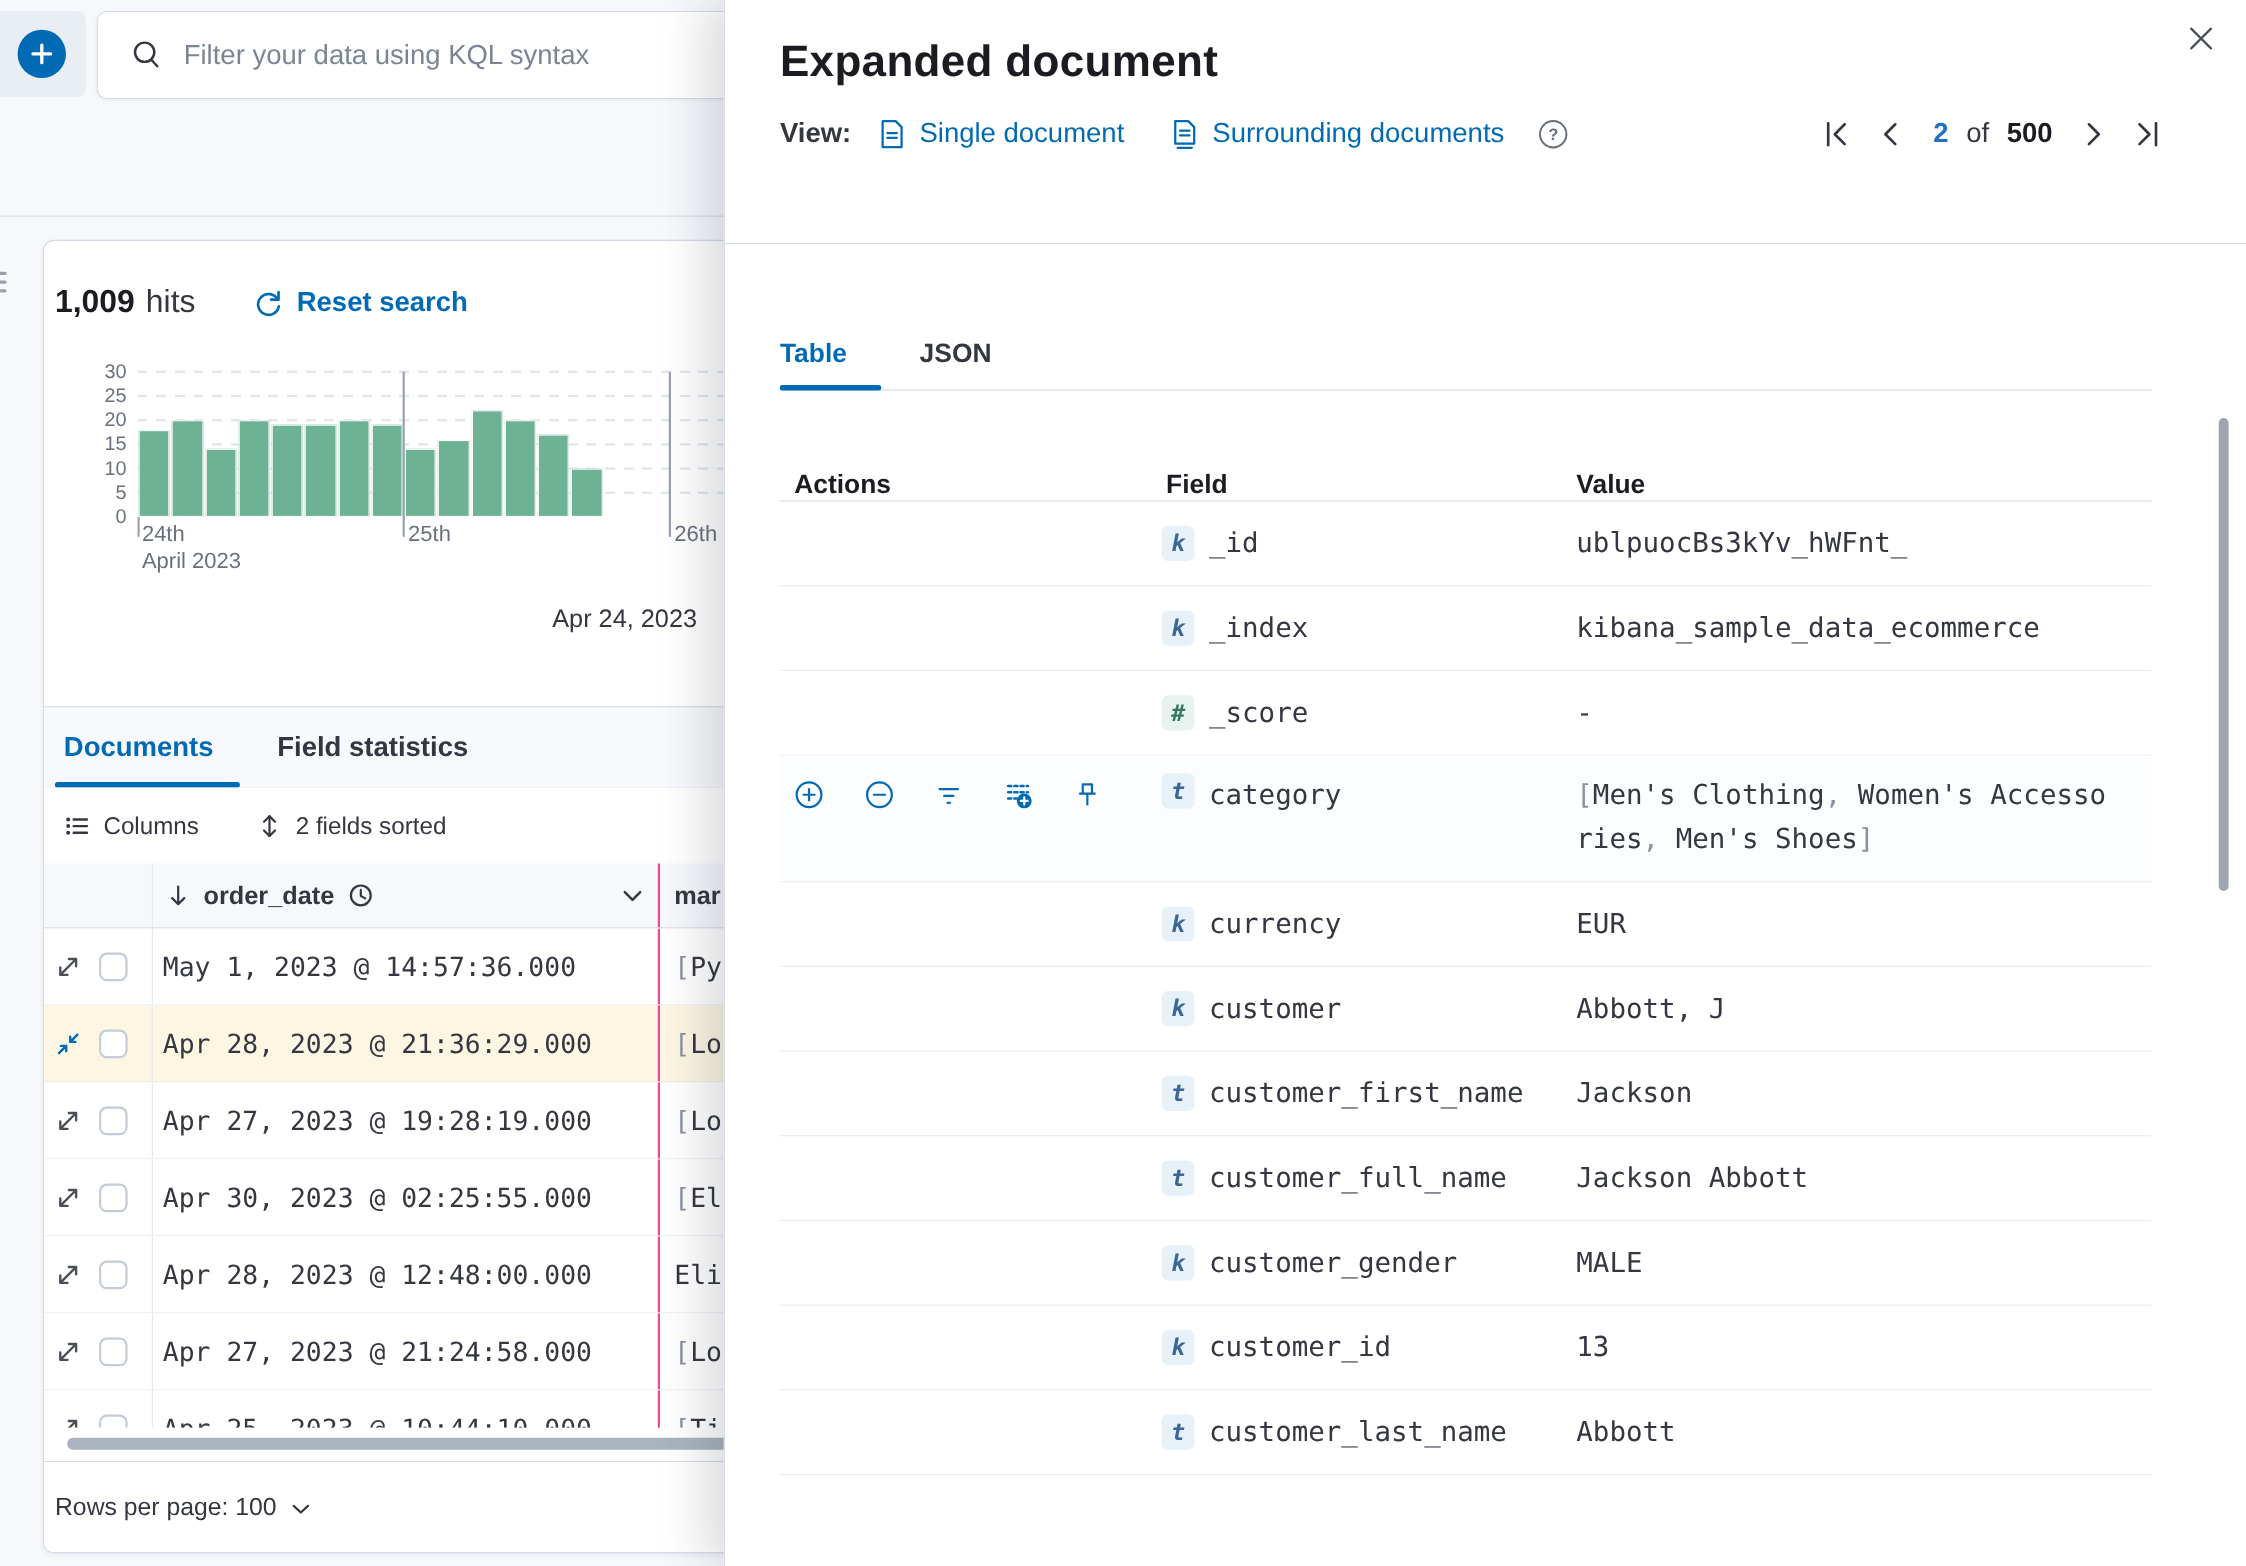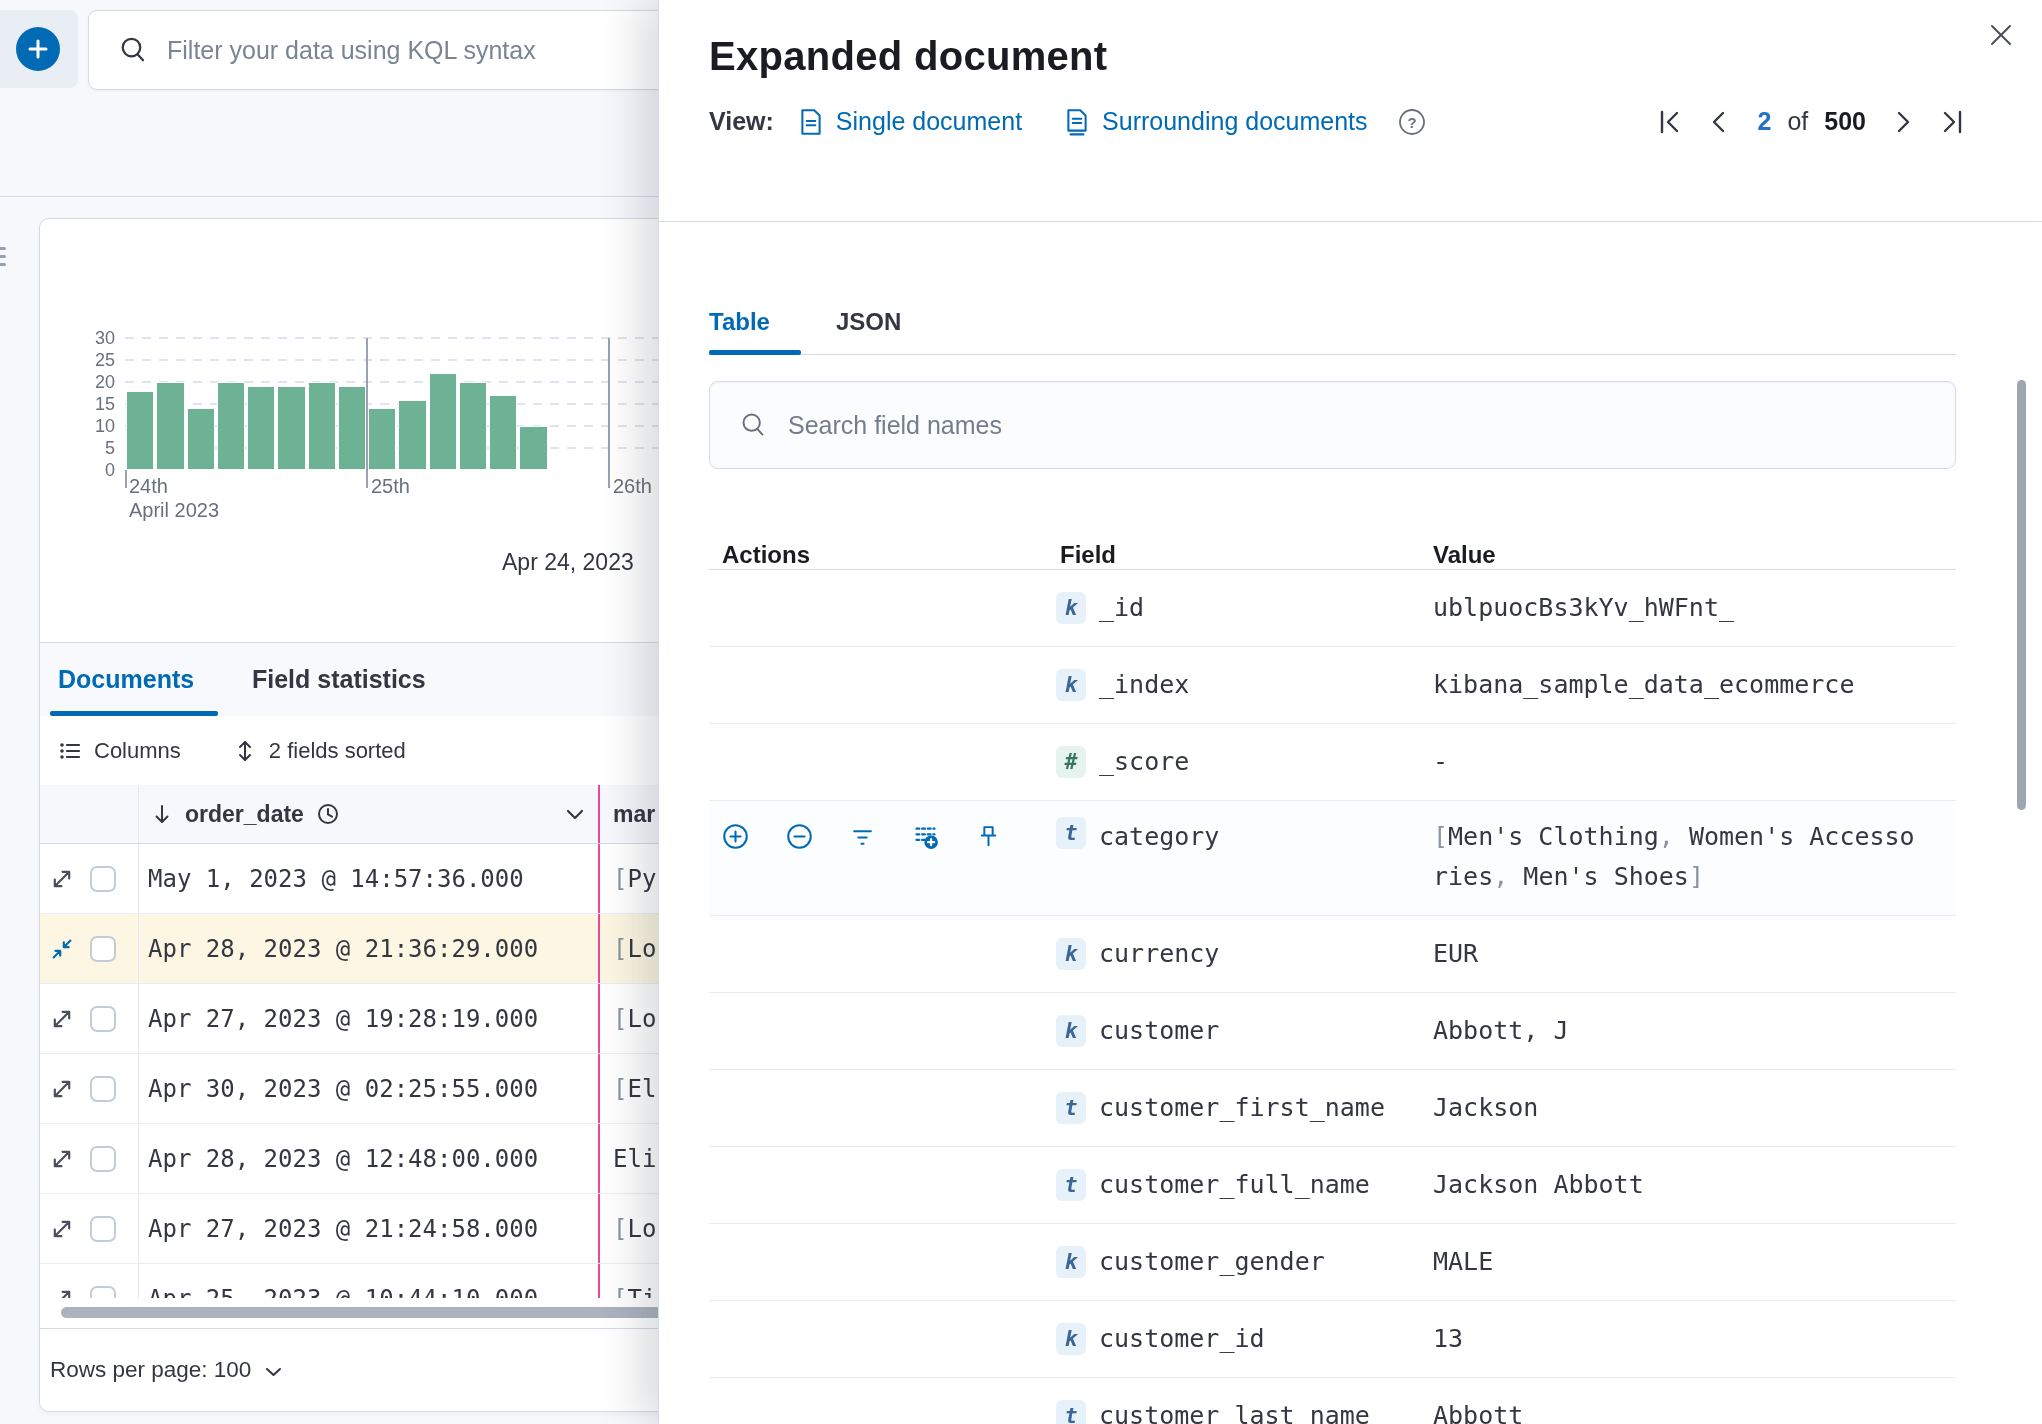--- a/index.html
+++ b/index.html
@@ -137,20 +137,31 @@
   </div>
   <div class="topdivider"></div>
   <div class="gutterfrag">
       <i></i>
       <i></i>
       <i></i>
     </div>
 
   <div class="panel">
 
+    <div class="hitsrow">
+      <span class="hitsnum">1,009</span>
+      <span class="hitsunit">hits</span>
+      <span class="reset">
+        <svg width="28" height="28" viewBox="0 0 28 28">
+          <path d="M22.5 10.2 A 9.5 9.5 0 1 0 23.5 16.5" stroke="#006bb4" stroke-width="2.4" fill="none" stroke-linecap="round"></path>
+          <path d="M23.2 3.6 V10.4 H16.4" stroke="#006bb4" stroke-width="2.4" fill="none" stroke-linecap="round" stroke-linejoin="round"></path>
+        </svg>
+        <span class="lbl">Reset search</span>
+      </span>
+    </div>
 
     <div class="chart">
       <div class="plot">
         <div>
             <div class="gl" style="top: 109px;"></div>
             <div class="gl" style="top: 87px;"></div>
             <div class="gl" style="top: 65px;"></div>
             <div class="gl" style="top: 43px;"></div>
             <div class="gl" style="top: 21px;"></div>
             <div class="gl" style="top: -1px;"></div>
@@ -423,27 +434,20 @@
       </div>
     </div>
 
     <div class="fbody">
       <div class="ftabs">
         <span class="ftab active" style="left:0;">Table</span>
         <span class="ftab idle" style="left:127px;">JSON</span>
         <div class="ftab-underline"></div>
       </div>
 
-      <div class="fsearch">
-        <svg width="28" height="28" viewBox="0 0 24 24">
-          <circle cx="10" cy="10" r="7" stroke="#69707d" stroke-width="1.7" fill="none"></circle>
-          <path d="M15.2 15.8l4 4.4" stroke="#69707d" stroke-width="1.7" stroke-linecap="round"></path>
-        </svg>
-        <span class="ph">Search field names</span>
-      </div>
 
       <div class="ftablehead">
         <span class="fh fh-actions">Actions</span>
         <span class="fh fh-field">Field</span>
         <span class="fh fh-value">Value</span>
       </div>
 
       <div class="frows">
           <div class="frow">
     <div class="factions"></div>

